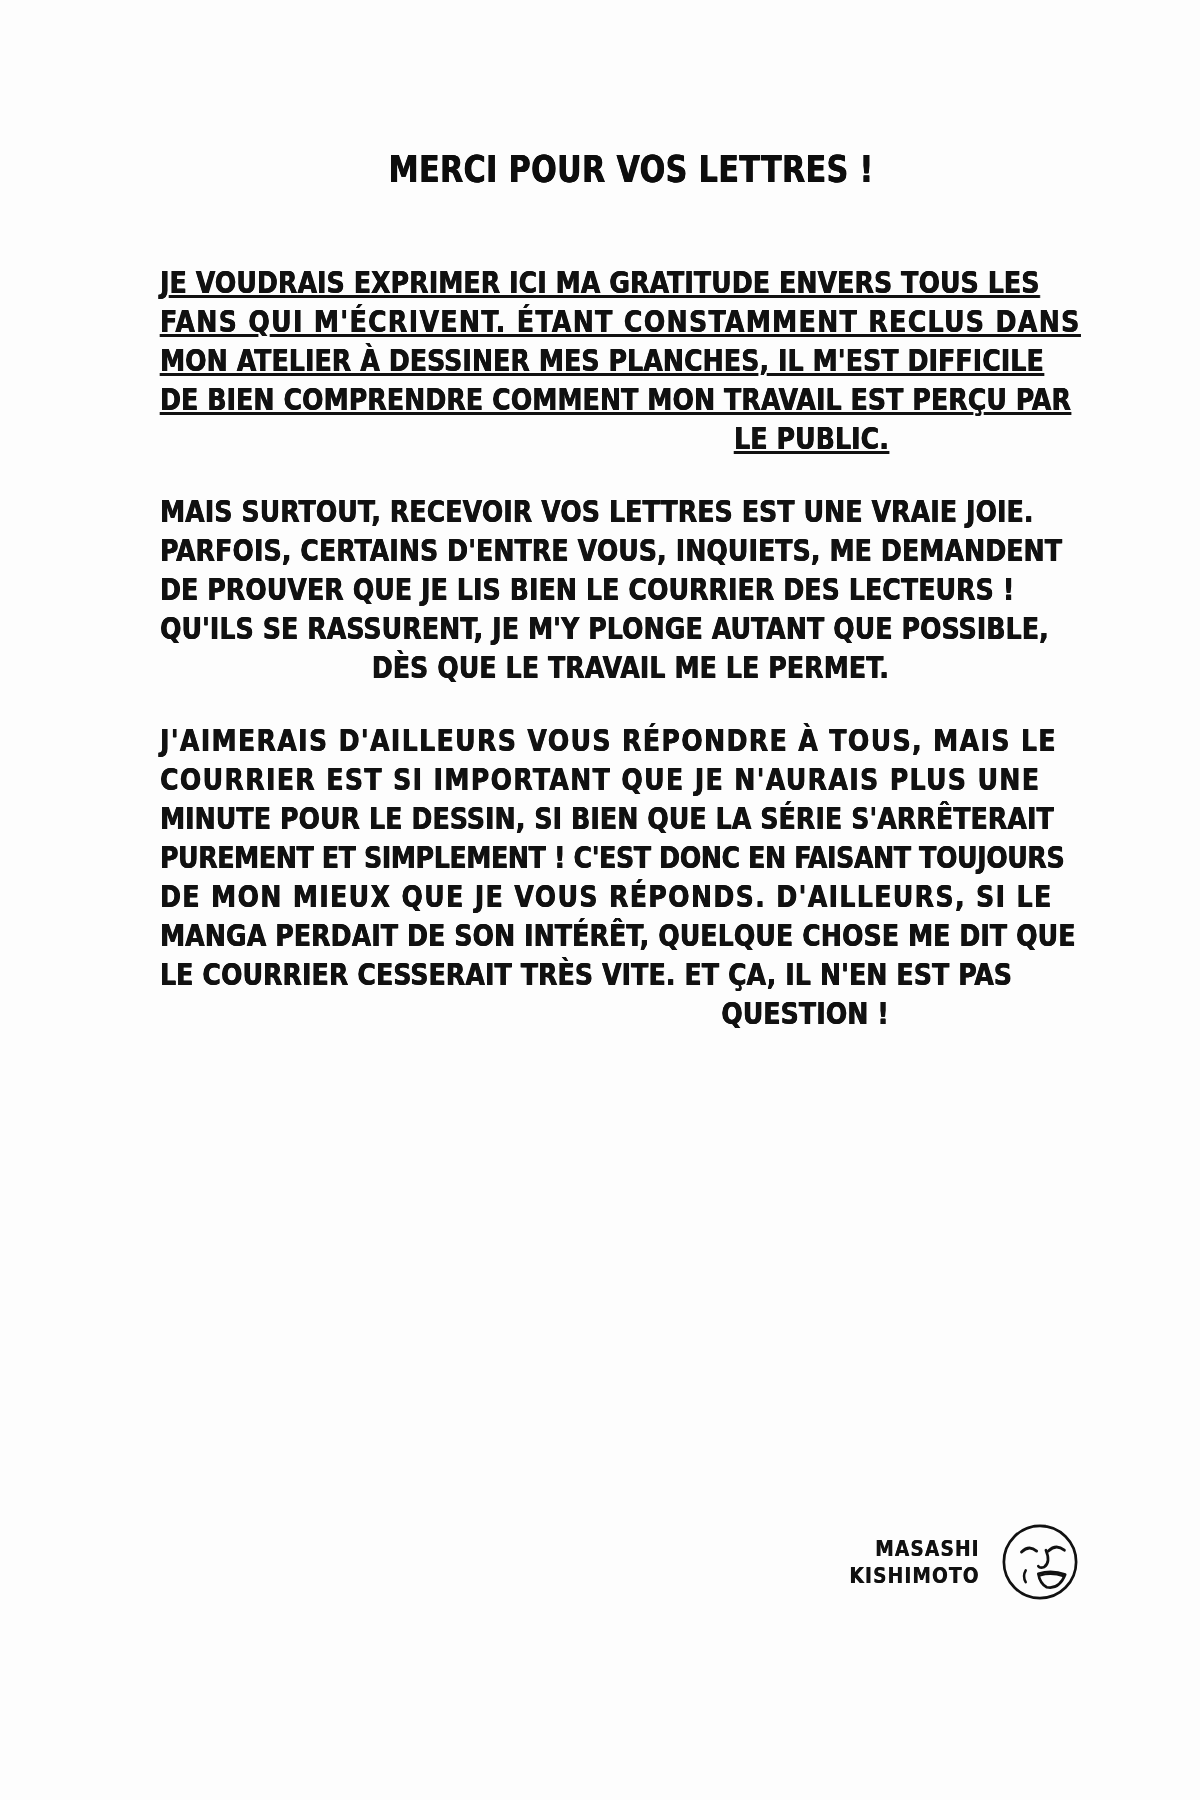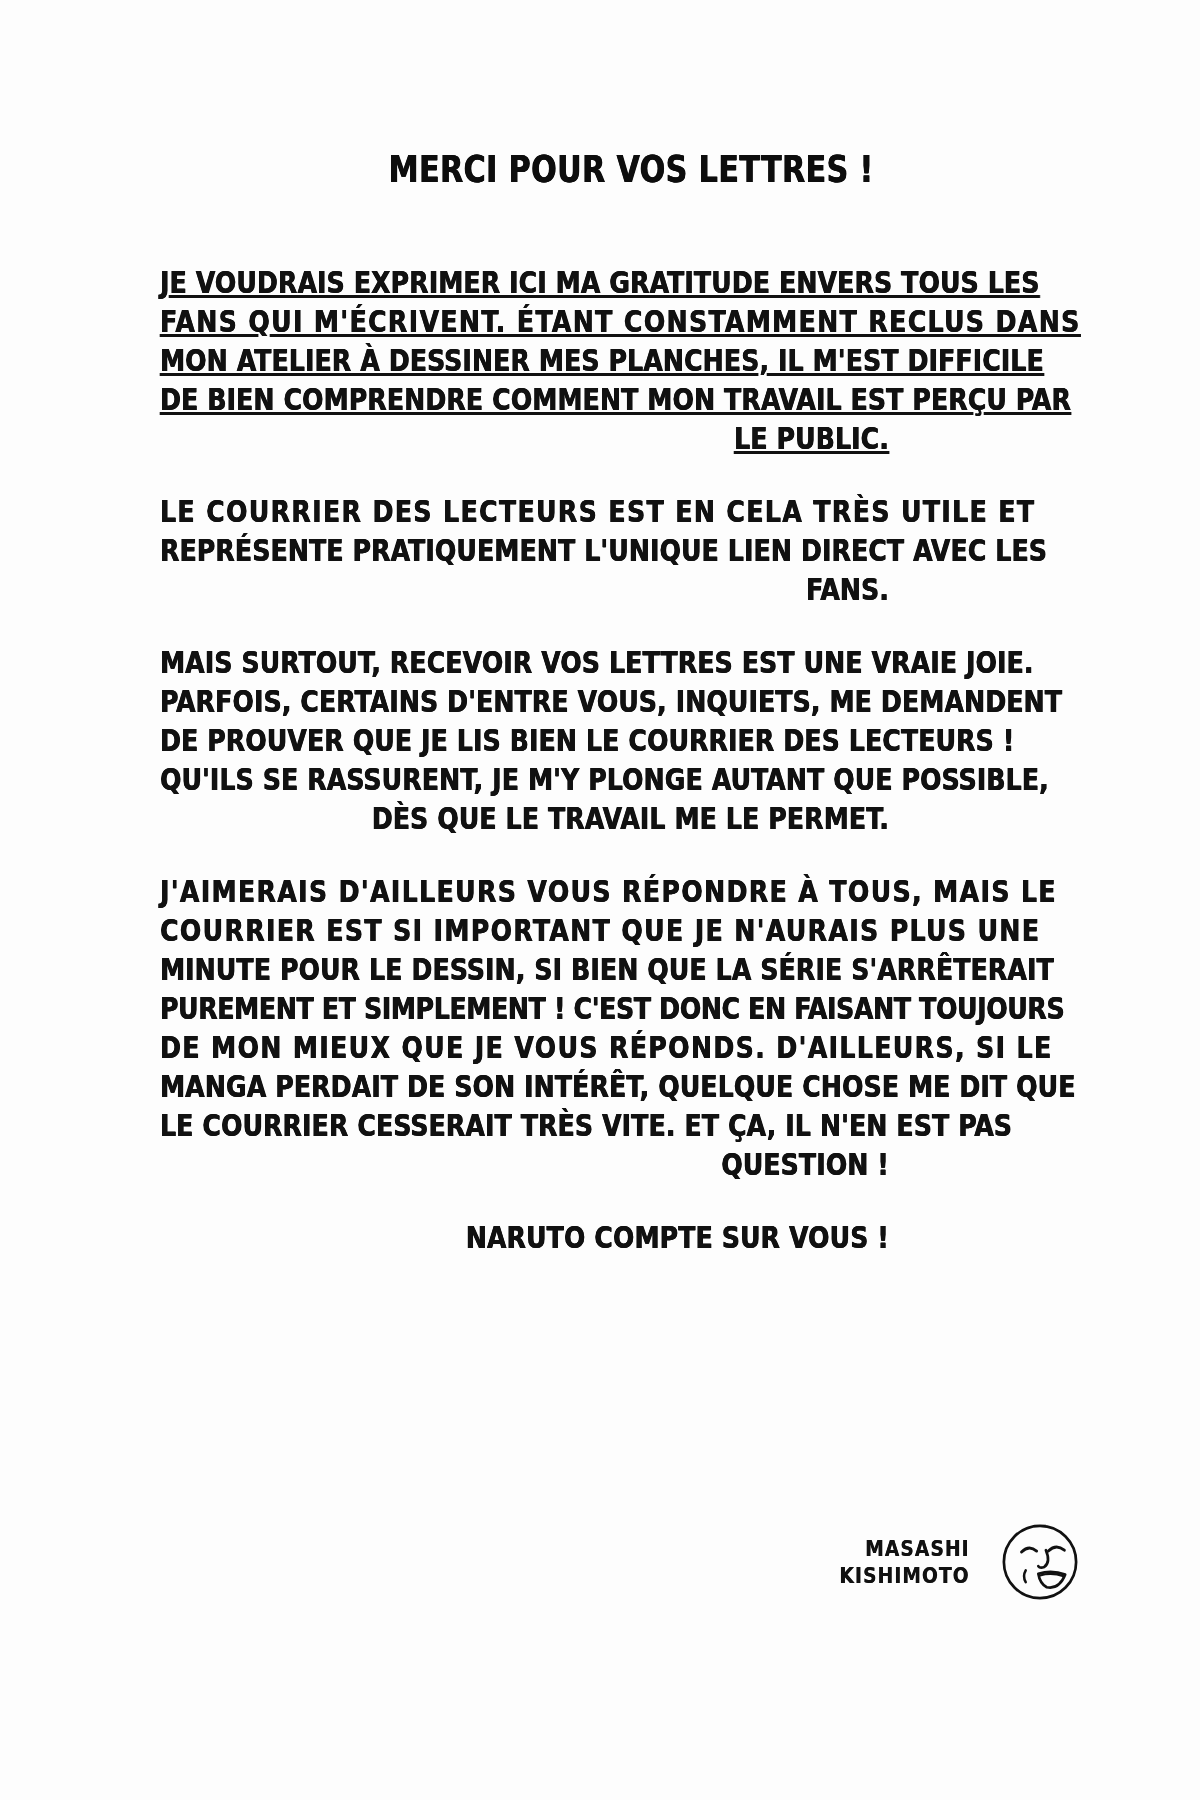--- a/index.html
+++ b/index.html
@@ -70,21 +70,21 @@
 
   .para.p1 { margin-top: 75px; text-decoration: underline; }
 
   
   .signature {
     position: absolute;
     right: 118px;
     bottom: 196px;
     display: flex;
     align-items: center;
-    gap: 28px;
+    gap: 18px;
   }
   .sig-name {
     text-align: right;
     font-size: 22px;
     line-height: 27px;
     font-weight: 700;
     letter-spacing: 1.2px;
     text-transform: uppercase;
     transform: scaleX(0.94);
     transform-origin: right center;
@@ -109,25 +109,20 @@
   <h1 class="headline">MERCI POUR VOS LETTRES !</h1>
 
   <div class="para p1">
     <div class="line">JE VOUDRAIS EXPRIMER ICI MA GRATITUDE ENVERS TOUS LES</div>
     <div class="line wide">FANS QUI M'ÉCRIVENT. ÉTANT CONSTAMMENT RECLUS DANS</div>
     <div class="line">MON ATELIER À DESSINER MES PLANCHES, IL M'EST DIFFICILE</div>
     <div class="line">DE BIEN COMPRENDRE COMMENT MON TRAVAIL EST PERÇU PAR</div>
     <div class="line">LE PUBLIC.</div>
   </div>
 
-  <div class="para">
-    <div class="line wide">LE COURRIER DES LECTEURS EST EN CELA TRÈS UTILE ET</div>
-    <div class="line">REPRÉSENTE PRATIQUEMENT L'UNIQUE LIEN DIRECT AVEC LES</div>
-    <div class="line">FANS.</div>
-  </div>
 
   <div class="para">
     <div class="line">MAIS SURTOUT, RECEVOIR VOS LETTRES EST UNE VRAIE JOIE.</div>
     <div class="line">PARFOIS, CERTAINS D'ENTRE VOUS, INQUIETS, ME DEMANDENT</div>
     <div class="line">DE PROUVER QUE JE LIS BIEN LE COURRIER DES LECTEURS !</div>
     <div class="line">QU'ILS SE RASSURENT, JE M'Y PLONGE AUTANT QUE POSSIBLE,</div>
     <div class="line">DÈS QUE LE TRAVAIL ME LE PERMET.</div>
   </div>
 
   <div class="para">
@@ -135,23 +130,20 @@
     <div class="line wide">COURRIER EST SI IMPORTANT QUE JE N'AURAIS PLUS UNE</div>
     <div class="line">MINUTE POUR LE DESSIN, SI BIEN QUE LA SÉRIE S'ARRÊTERAIT</div>
     <div class="line tight">PUREMENT ET SIMPLEMENT ! C'EST DONC EN FAISANT TOUJOURS</div>
     <div class="line wide">DE MON MIEUX QUE JE VOUS RÉPONDS. D'AILLEURS, SI LE</div>
     <div class="line">MANGA PERDAIT DE SON INTÉRÊT, QUELQUE CHOSE ME DIT QUE</div>
     <div class="line">LE COURRIER CESSERAIT TRÈS VITE. ET ÇA, IL N'EN EST PAS</div>
     <div class="line">QUESTION !</div>
   </div>
 
 
-  <div class="para">
-    <div class="line">NARUTO COMPTE SUR VOUS !</div>
-  </div>
 
 </div>
 
 <div class="signature">
   <div class="sig-name">
     <div>MASASHI</div>
     <div>KISHIMOTO</div>
   </div>
   <div class="sig-face">
     <svg viewBox="0 0 100 100" width="84" height="84" aria-hidden="true">

